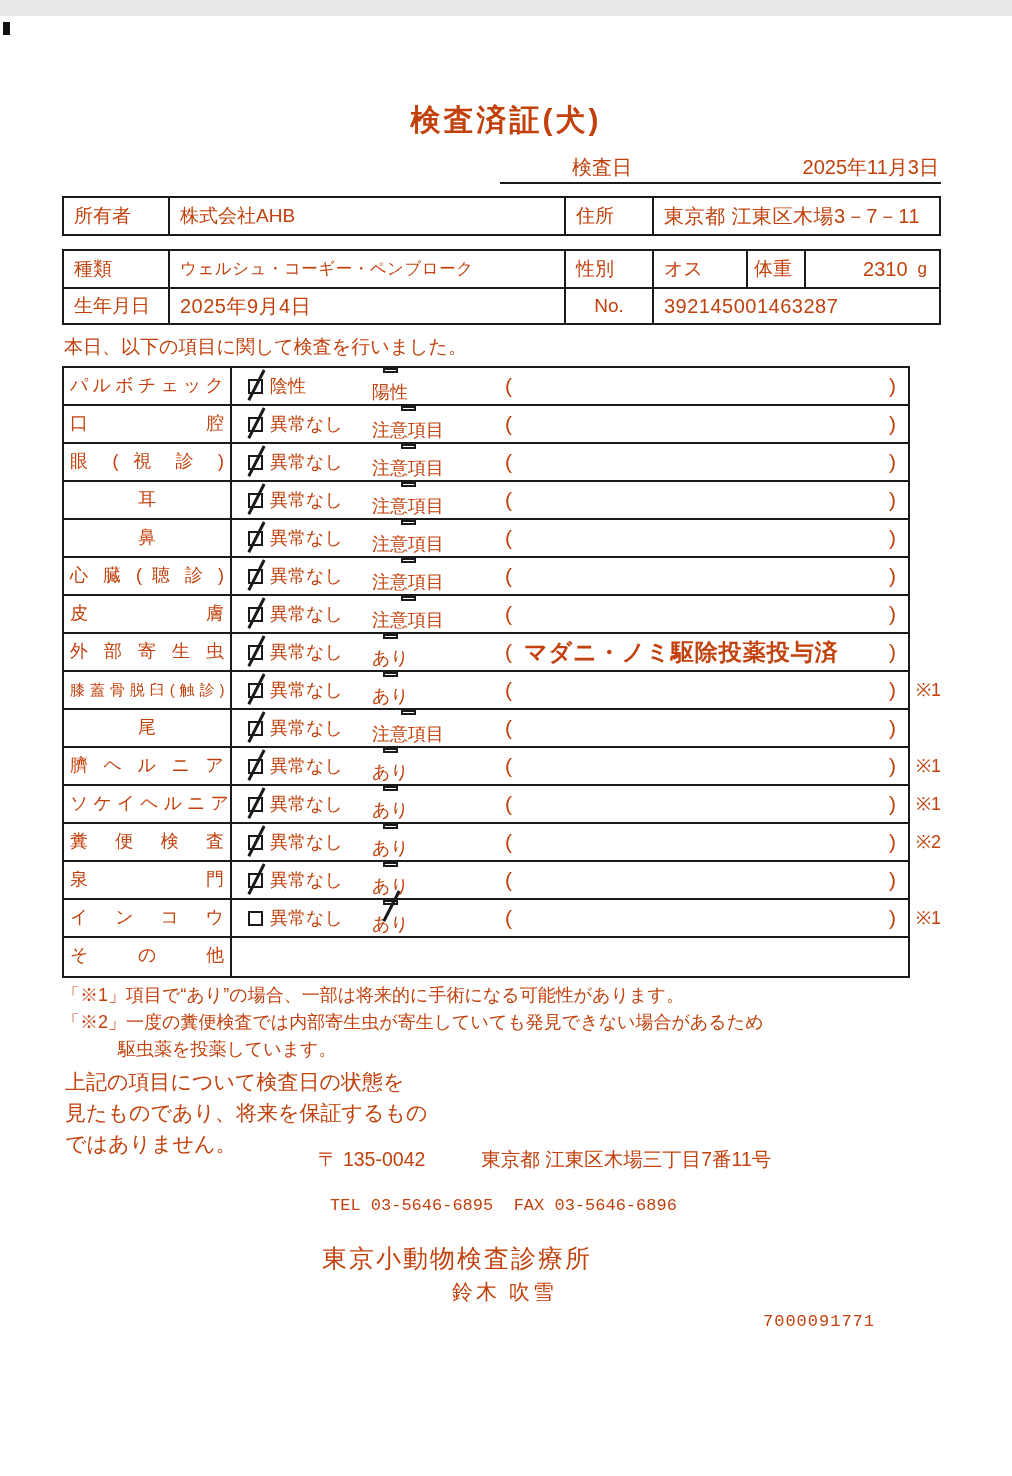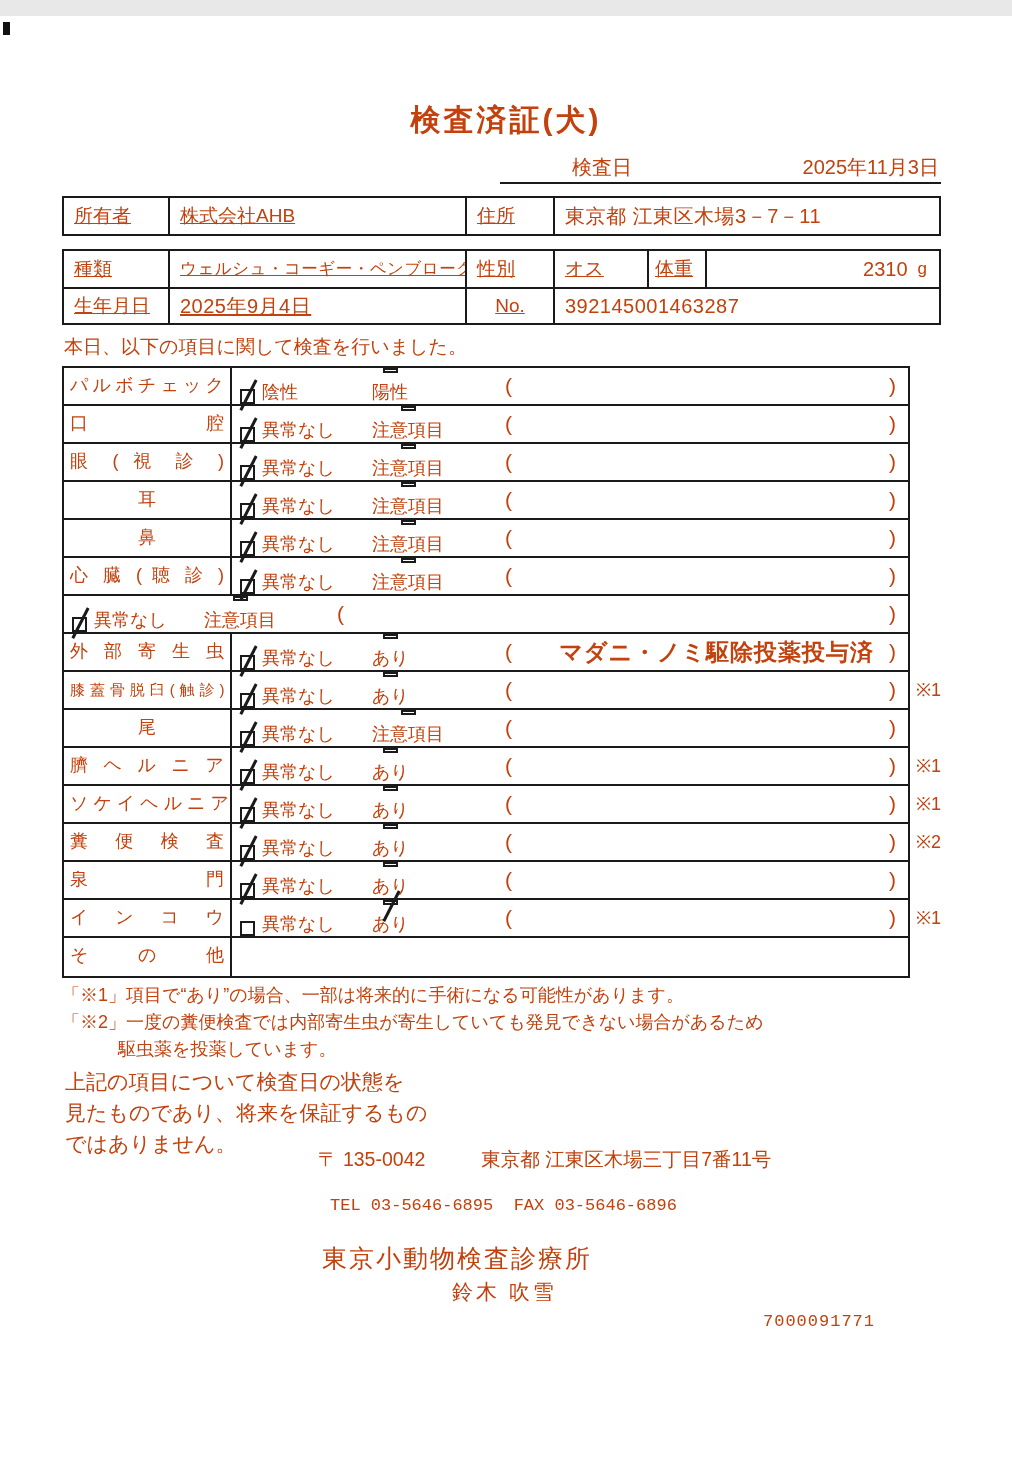--- a/index.html
+++ b/index.html
@@ -39,23 +39,23 @@
     border: 2px solid #1a1a1a;
   }
   .owner-table { top: 180px; }
   .pet-table { top: 233px; }
   .t-row { display: flex; height: 36px; }
   .t-row + .t-row { border-top: 2px solid #1a1a1a; }
   .t-cell {
     display: flex; align-items: center;
     padding: 0 10px; font-size: 19px; white-space: nowrap; overflow: hidden;
   }
-  .t-cell.sep { border-right: 2px solid #1a1a1a; text-decoration: underline; }
+  .t-cell.sep { border-right: 2px solid #1a1a1a; }
   .w-label { width: 106px; }
-  .w-value { width: 297px; }
+  .w-value { width: 396px; }
   .w-small { width: 88px; }
   .w-sex   { width: 94px; }
   .w-wlab  { width: 58px; padding: 0 6px; }
   .w-rest  { flex: 1; }
   .breed-text { font-size: 16.5px; letter-spacing: 0.5px; }
   .weight-cell { justify-content: flex-end; gap: 10px; padding-right: 12px; font-size: 20px; }
   .weight-cell .unit { font-size: 17px; }
   .no-label-cell { justify-content: center; }
   .big-value { font-size: 20px; letter-spacing: 0.5px; }
 
@@ -77,35 +77,35 @@
     text-align: justify; text-align-last: justify;
     white-space: nowrap; overflow: hidden;
   }
   .check-label.single { text-align: center; text-align-last: center; }
   .check-label.long { font-size: 15px; letter-spacing: -0.5px; }
   .check-content { flex: 1; position: relative; }
   .opt {
     position: absolute; top: 0; height: 100%;
     display: flex; align-items: center; gap: 7px; font-size: 18px;
   }
-  .opt1 { left: 8px; align-items: flex-end; }
+  .opt1 { left: 16px; }
   .opt2 { left: 140px; flex-direction: column; }
   .box {
     width: 15px; height: 15px; border: 2px solid #1a1a1a; position: relative;
   }
   .opt.checked .box::after {
     content: ""; position: absolute; left: 5px; top: -13px;
     width: 2.5px; height: 34px; background: #1a1a1a;
     transform: rotate(27deg);
   }
   .paren-open  { position: absolute; left: 273px; top: 0; line-height: 36px; font-size: 21px; }
   .paren-close { position: absolute; right: 12px; top: 0; line-height: 36px; font-size: 21px; }
   .paren-text  {
     position: absolute; left: 292px; right: 34px; top: 0;
-    text-align: right; line-height: 36px; font-size: 23px; font-weight: 600; letter-spacing: 1px;
+    text-align: left; line-height: 36px; font-size: 23px; font-weight: 600; letter-spacing: 1px;
     white-space: nowrap; overflow: hidden;
   }
   .note-ref {
     position: absolute; left: calc(100% + 8px); top: 0;
     line-height: 36px; font-size: 18px; white-space: nowrap;
   }
 
   .footnotes { position: absolute; left: 62px; top: 966px; font-size: 18px; line-height: 27px; }
   .footnotes .indent { padding-left: 56px; }
 
@@ -267,20 +267,21 @@
           <span class="opt opt2">
             <span class="box"></span>
             <span>注意項目</span>
           </span>
           <span class="paren-open">(</span>
           <span class="paren-text"></span>
           <span class="paren-close">)</span>
         </div>
       </div>
       <div class="check-row">
+        <div class="check-label">皮 膚</div>
         <div class="check-content">
           <span class="opt opt1 checked">
             <span class="box"></span>
             <span>異常なし</span>
           </span>
           <span class="opt opt2">
             <span class="box"></span>
             <span>注意項目</span>
           </span>
           <span class="paren-open">(</span>

